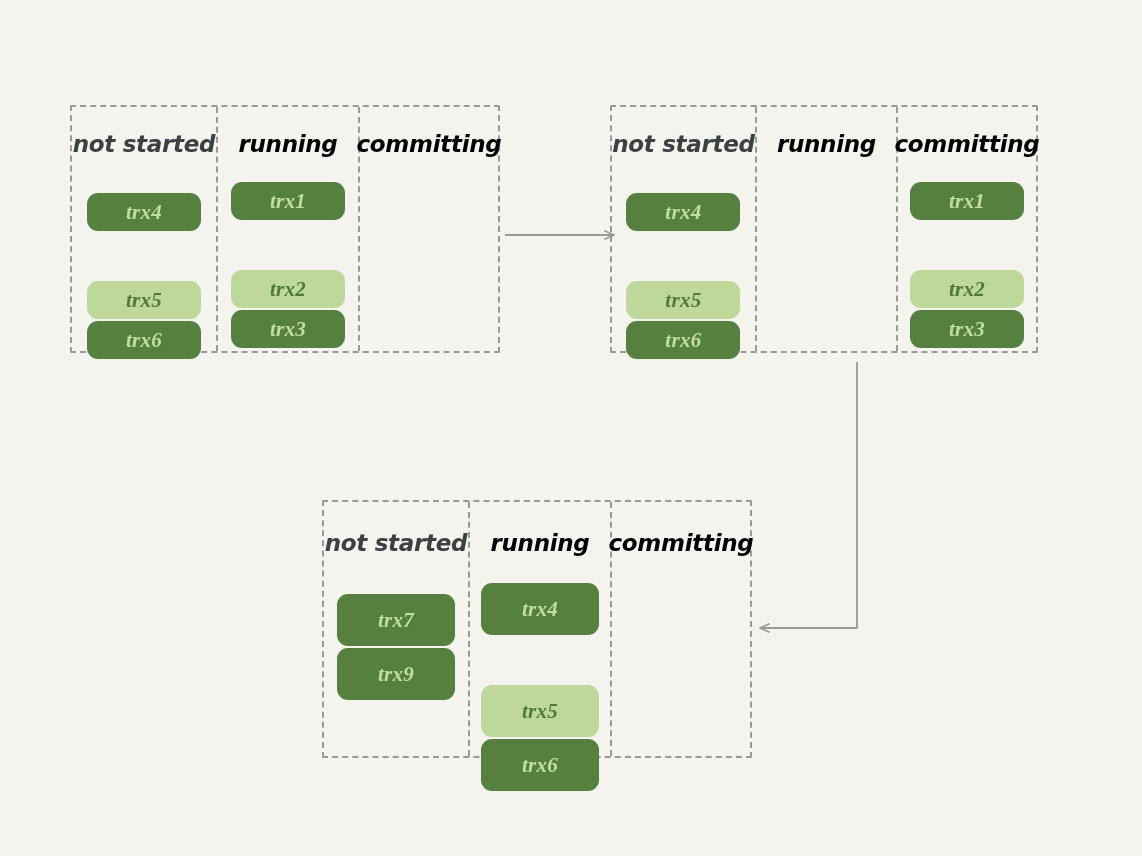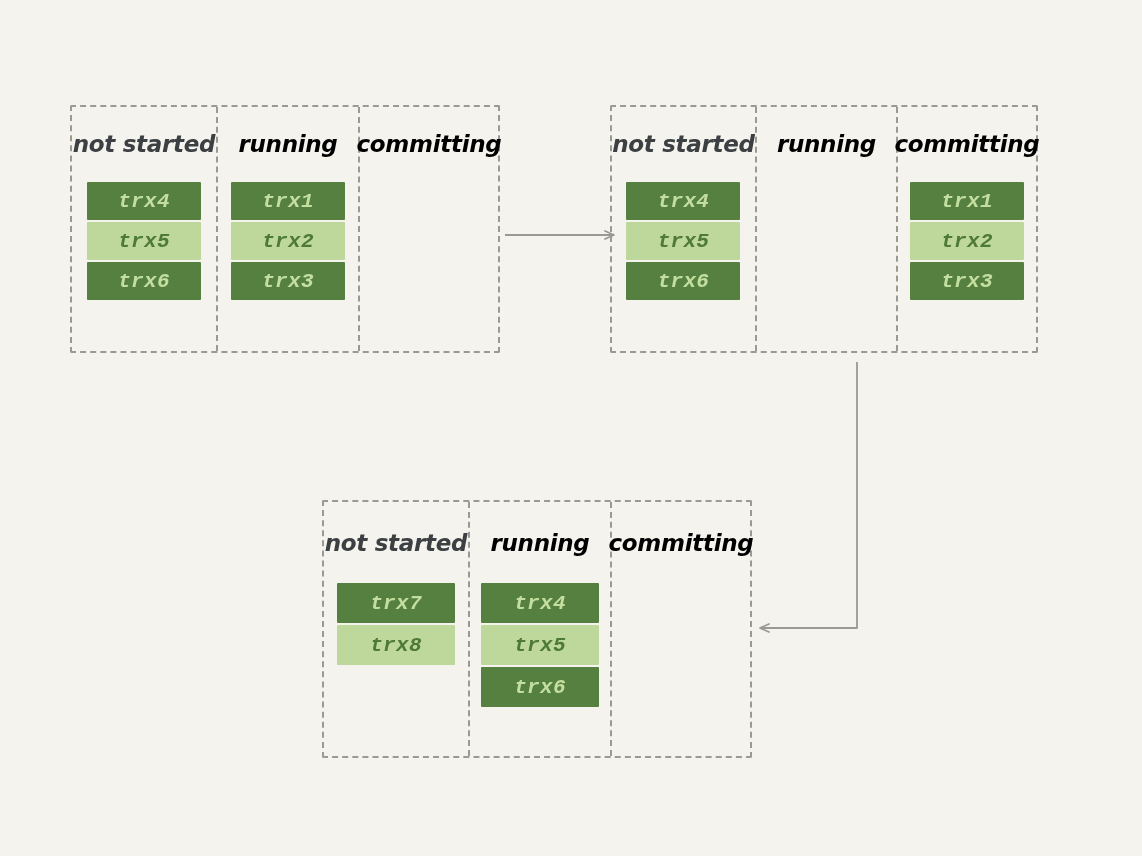--- a/index.html
+++ b/index.html
@@ -60,49 +60,50 @@
     display: flex;
     flex-direction: column;
     align-items: center;
     gap: 2px;
   }
   .pill {
     box-sizing: border-box;
     display: flex;
     align-items: center;
     justify-content: center;
-    border-radius: 1px;
-    font-family: Liberation Mono, monospace;
+    border-radius: 11px;
+    font-family: Liberation Serif, serif;
     font-weight: bold;
     font-style: italic;
     font-size: 21px;
     letter-spacing: 0.3px;
     line-height: 1;
     -webkit-font-smoothing: antialiased;
   }
   .pill.dark {
     background: #558040;
     color: #C3DE9E;
   }
   .pill.light {
     background: #BDD89A;
     color: #4E7A36;
+    margin-top: 48px;
   }
 
   
   #panel-1 { left: 70px;  top: 105px; width: 430px; height: 248px; }
   #panel-2 { left: 610px; top: 105px; width: 428px; height: 248px; }
   #panel-3 { left: 322px; top: 500px; width: 430px; height: 258px; }
 
-  #panel-1 .col-1, #panel-2 .col-1, #panel-3 .col-1 { width: 146px; }
+  #panel-1 .col-1, #panel-2 .col-1, #panel-3 .col-1 { width: 146px; gap: 11px; }
   #panel-1 .col-2, #panel-2 .col-2, #panel-3 .col-2 { width: 144px; }
   #panel-1 .col-3, #panel-2 .col-3, #panel-3 .col-3 { width: 140px; }
 
   #panel-1 .pill, #panel-2 .pill { width: 114px; height: 38px; }
-  #panel-3 .pill { width: 118px; height: 40px; }
+  #panel-3 .pill { width: 118px; height: 52px; }
 
   #panel-3 .column { padding-top: 30px; }
   #panel-3 .col-label { margin-bottom: 28px; }
 </style>
 </head>
 <body>
 
 <svg id="canvas" viewBox="0 0 1142 856" xmlns="http://www.w3.org/2000/svg">
   <defs>
     <marker id="arrowhead" markerWidth="12" markerHeight="12" refX="10" refY="5" orient="auto" markerUnits="userSpaceOnUse">
@@ -159,21 +160,21 @@
       <div class="pill dark">trx3</div>
     </div>
   </div>
 </div>
 
 <div class="panel" id="panel-3">
   <div class="column col-1">
     <div class="col-label label-not-started">not started</div>
     <div class="pill-stack">
       <div class="pill dark">trx7</div>
-      <div class="pill light">trx8</div>
+      <div class="pill dark">trx9</div>
     </div>
   </div>
   <div class="column col-2">
     <div class="col-label label-running">running</div>
     <div class="pill-stack">
       <div class="pill dark">trx4</div>
       <div class="pill light">trx5</div>
       <div class="pill dark">trx6</div>
     </div>
   </div>

